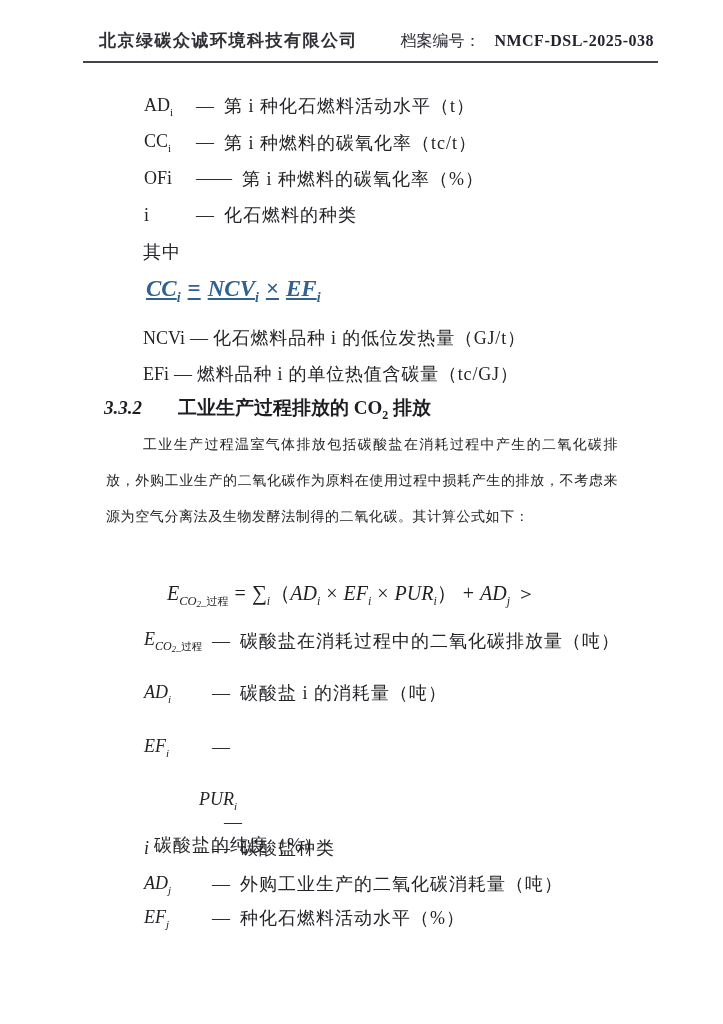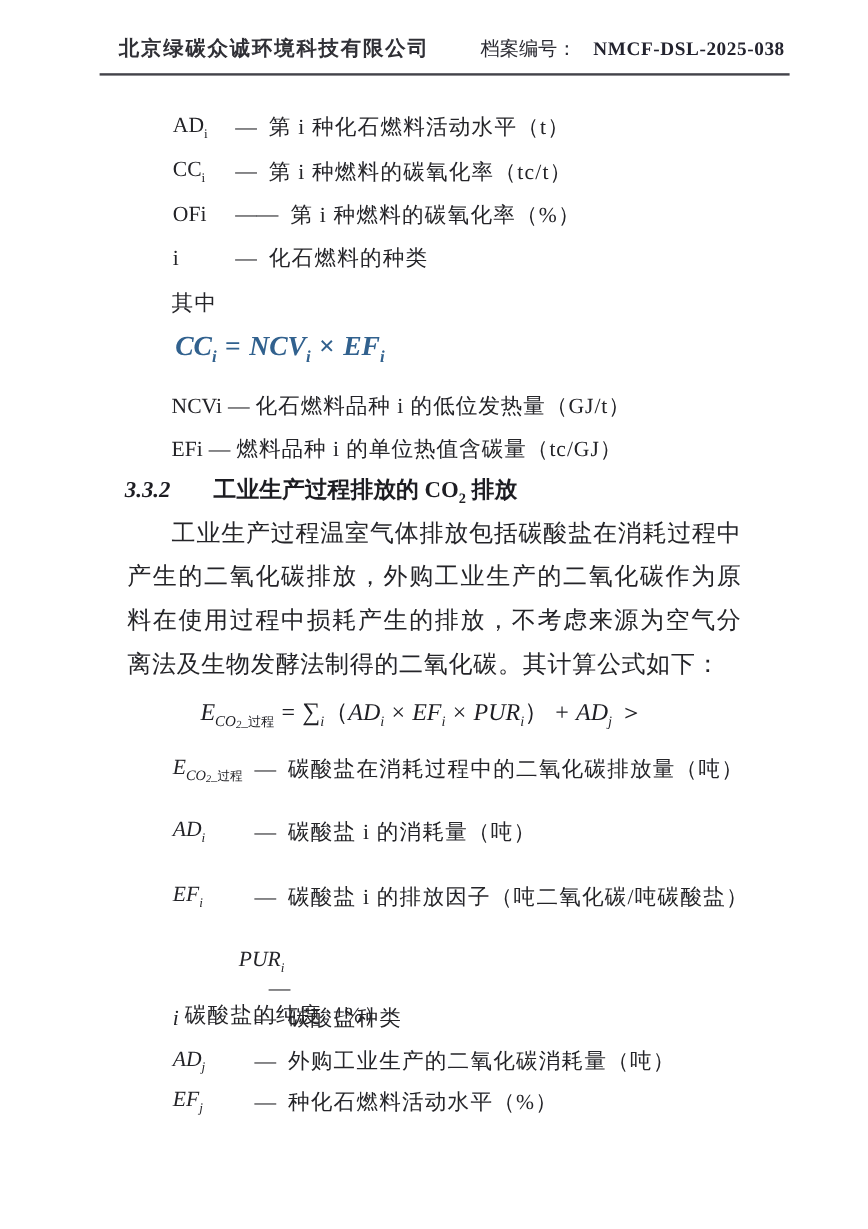--- a/index.html
+++ b/index.html
@@ -40,40 +40,41 @@
   .dash { font-size: 18px; white-space: nowrap; }
   .dtxt { margin-left: 10px; font-size: 18px; letter-spacing: 1px; white-space: nowrap; }
 
   .among { position: absolute; top: 240px; left: 143px; font-size: 18px; letter-spacing: 1px; }
 
   
   .formula-cc {
     position: absolute; top: 276px; left: 146px;
     font-size: 23px; font-weight: bold; font-style: italic;
     white-space: nowrap;
+    text-decoration: underline;
   }
   .formula-cc sub { font-size: 14px; }
   .formula-cc .op { margin: 0 7px; font-style: normal; }
 
   .ncv-block { position: absolute; top: 320px; left: 143px; font-size: 18px; }
   .ncv-block .row { height: 36.2px; display: flex; align-items: center; }
   .ncv-block .dash { margin: 0 5px; }
   .ncv-block .t { letter-spacing: 0.8px; white-space: nowrap; }
 
   .heading {
     position: absolute; top: 395px; left: 104px;
     font-size: 19px; font-weight: bold; color: #1d1d22;
     white-space: nowrap;
   }
   .heading .num { margin-right: 36px; font-style: italic; }
   .heading sub { font-size: 12px; }
 
   .para {
     position: absolute; top: 427px; left: 106px; width: 512px;
-    font-size: 20px; line-height: 36.2px;
+    font-size: 14px; line-height: 36.2px;
     text-align: justify; text-justify: inter-character;
     text-indent: 37px; letter-spacing: 0.6px; color: #242428;
   }
 
   .formula-e {
     position: absolute; top: 580px; left: 167px;
     font-size: 20px; font-style: italic; color: #1f1f24;
     white-space: nowrap;
   }
   .formula-e .sub1 { font-size: 12.5px; vertical-align: -5px; }
@@ -170,21 +171,20 @@
       <span class="dtxt">碳酸盐在消耗过程中的二氧化碳排放量（吨）</span>
     </div>
     <div class="def-row" style="top:52px;">
       <span class="sym"><span>AD</span><sub class="s">i</sub></span>
       <span class="dash">—</span>
       <span class="dtxt">碳酸盐 i 的消耗量（吨）</span>
     </div>
     <div class="def-row" style="top:106px;">
       <span class="sym"><span>EF</span><sub class="s">i</sub></span>
       <span class="dash">—</span>
-      <span class="dtxt">碳酸盐 i 的排放因子（吨二氧化碳/吨碳酸盐）</span>
     </div>
     <div class="def-row" style="top:161px;flex-direction:column;">
       <span class="sym"><span>PUR</span><sub class="s">i</sub></span>
       <span class="dash">—</span>
       <span class="dtxt">碳酸盐的纯度（%）</span>
     </div>
     <div class="def-row" style="top:207px;">
       <span class="sym"><span>i</span></span>
       <span class="dash">—</span>
       <span class="dtxt">碳酸盐种类</span>

